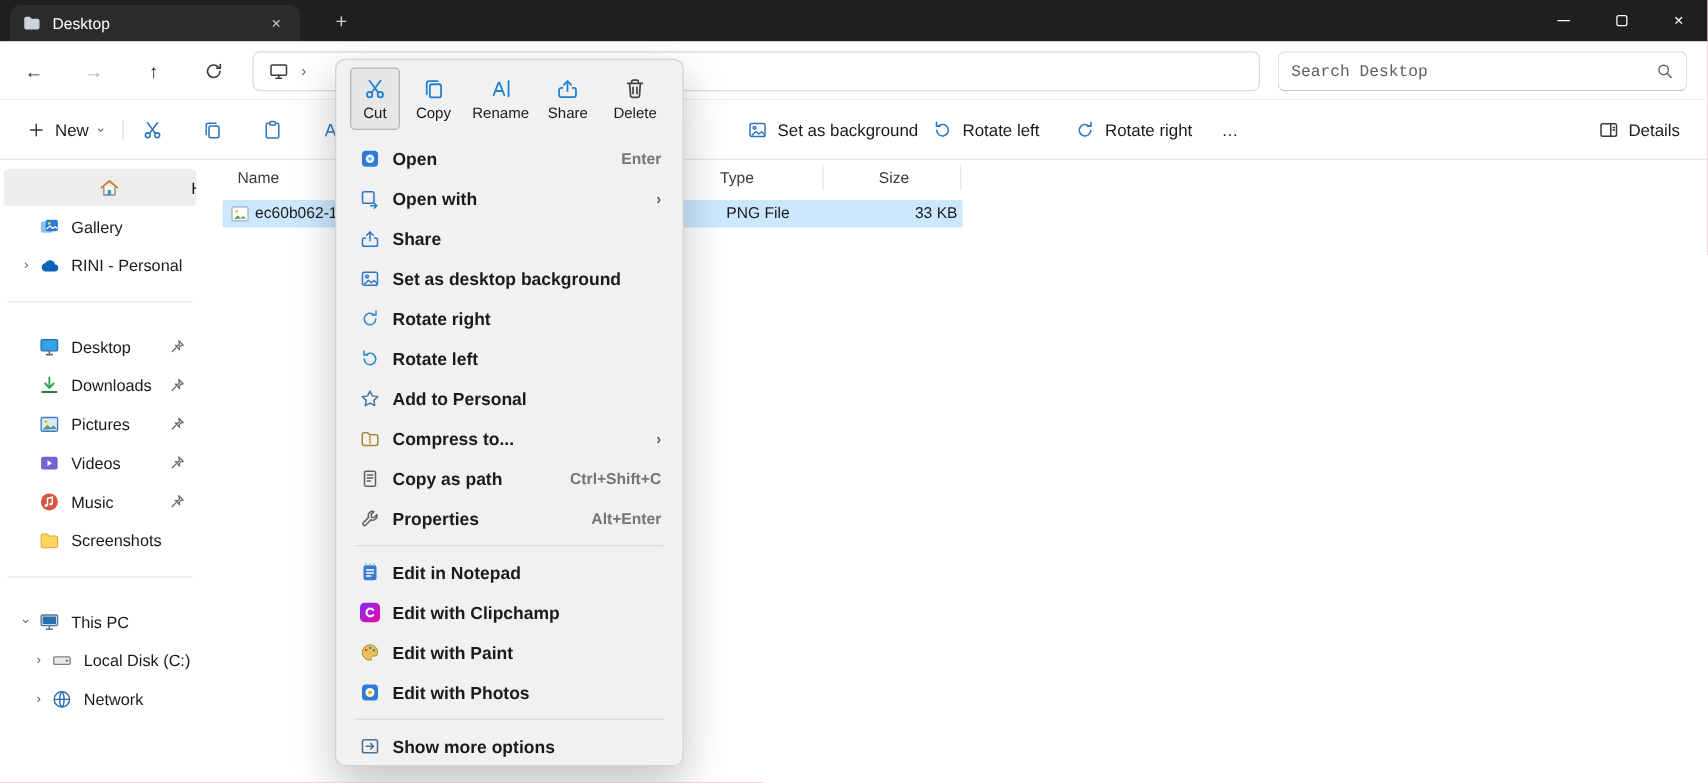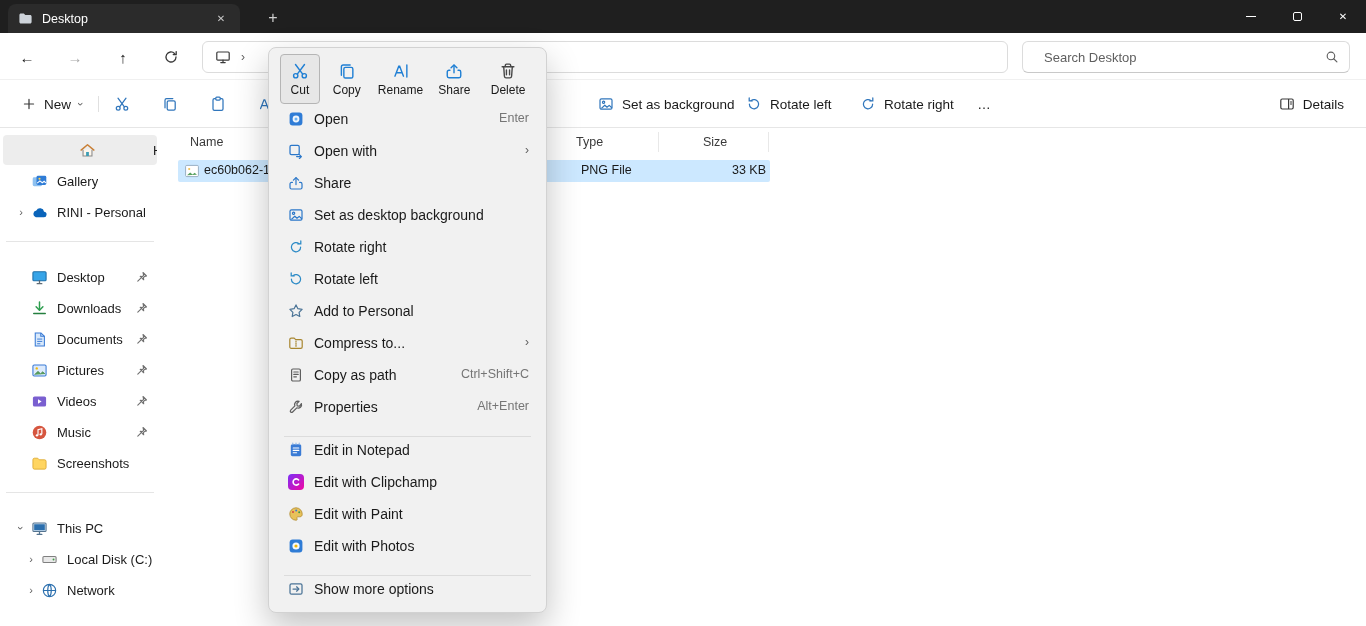--- a/index.html
+++ b/index.html
@@ -30,21 +30,21 @@
              justify-content:center; font-size:15px; color:#1a1a1a; border-radius:4px; }
   .nav-btn.disabled { color:#a8a8a8; }
   .addressbar { position:absolute; left:202px; top:8px; width:806px; height:32px;
                 border:1px solid #dcdcdc; border-radius:6px; display:flex; align-items:center;
                 gap:10px; padding:0 12px; background:#fff; }
   .crumb-chev { color:#5f5f5f; font-size:12px; }
   .searchbox { position:absolute; left:1022px; top:8px; width:328px; height:32px;
                border:1px solid #dcdcdc; border-bottom-color:#c9c9c9; border-radius:6px;
                display:flex; align-items:center; padding:0 10px; background:#fff; }
   .searchbox input { border:none; outline:none; flex:1; font-size:13px; color:#3a3a3a;
-                     background:transparent; font-family:Liberation Sans, sans-serif;margin-left:11px; }
+                     background:transparent; font-family:Liberation Mono, monospace; }
   .searchbox input::placeholder { color:#5f5f5f; opacity:1; }
   .icon16 { width:16px; height:16px; display:flex; flex:none; }
   .icon14 { width:14px; height:14px; display:flex; flex:none; }
 
   
   .toolbar { position:absolute; top:80px; left:0; right:0; height:48px; background:#fff;
              border-bottom:1px solid #e6e6e6; }
   .tb-btn { position:absolute; top:8px; height:32px; display:flex; align-items:center; gap:8px;
             padding:0 10px; border-radius:4px; font-size:13.5px; color:#1a1a1a; }
   .tb-icon-only { width:36px; justify-content:center; padding:0; }
@@ -79,22 +79,22 @@
   
   .context-menu { position:absolute; left:268px; top:47px; width:279px; height:566px;
                   background:#f1f1f1; border:1px solid #d2d2d2; border-radius:8px;
                   box-shadow:0 14px 34px rgba(0,0,0,.24); z-index:50; padding:5px; }
   .quick-bar { height:52px; display:flex; justify-content:space-between; align-items:center; padding:0 6px; }
   .qa-item { width:54px; height:50px; display:flex; flex-direction:column; align-items:center;
              justify-content:center; gap:3px; border-radius:4px; font-size:12px; color:#1a1a1a; }
   .qa-item.active { background:#e7e7e7; border:1px solid #b5b5b5; width:40px; }
   .qa-icon { width:18px; height:18px; display:flex; }
   .menu-list { padding-top:6px; }
-  .menu-item { height:32px; display:flex; padding:0 12px 0 14px;
-               border-radius:4px; font-size:14px; color:#1a1a1a; }
+  .menu-item { height:32px; display:flex; align-items:center; padding:0 12px 0 14px;
+               border-radius:4px; font-size:14px; color:#1a1a1a;font-weight:bold; }
   .mi-icon { width:16px; height:16px; margin-right:10px; display:flex; flex:none; }
   .mi-label { flex:1; white-space:nowrap; }
   .mi-right { color:#757575; font-size:12.5px; }
   .mi-chevron { color:#5f5f5f; font-size:12px; }
   .menu-divider { height:1px; background:#dcdcdc; margin:5px 10px; }
 
   svg { width:100%; height:100%; display:block; }
 </style>
 </head>
 <body>
@@ -306,37 +306,20 @@
           <svg viewBox="0 0 12 12" fill="none" stroke="#6f6f6f" stroke-width="1.1" stroke-linecap="round" stroke-linejoin="round">
             <path d="M7 1.5L10.5 5l-1.8.4-1.3 1.3.3 2.1L4.2 5.3l2.1.3 1.3-1.3z"></path>
             <path d="M4.6 7.4L1.8 10.2"></path>
           </svg>
         </span>
     </div>
     <div class="side-item">
       <span class="chev"></span>
       <span class="sicon">
         <svg viewBox="0 0 16 16">
-            <path d="M4 1.8h5.4L12.6 5v9.2H4z" fill="#d9e9fb" stroke="#3a7bd5"></path>
-            <path d="M9.2 1.8V5h3.4" fill="none" stroke="#3a7bd5"></path>
-            <path d="M5.8 7.6h4.8M5.8 9.8h4.8M5.8 12h3" stroke="#3a7bd5" stroke-width=".9"></path>
-          </svg>
-      </span>
-      <span class="slabel">Documents</span>
-      <span class="pin">
-          <svg viewBox="0 0 12 12" fill="none" stroke="#6f6f6f" stroke-width="1.1" stroke-linecap="round" stroke-linejoin="round">
-            <path d="M7 1.5L10.5 5l-1.8.4-1.3 1.3.3 2.1L4.2 5.3l2.1.3 1.3-1.3z"></path>
-            <path d="M4.6 7.4L1.8 10.2"></path>
-          </svg>
-        </span>
-    </div>
-    <div class="side-item">
-      <span class="chev"></span>
-      <span class="sicon">
-        <svg viewBox="0 0 16 16">
             <rect x="1.8" y="2.8" width="12.4" height="10.4" rx="1.2" fill="#dceafc" stroke="#3a7bd5"></rect>
             <circle cx="5.4" cy="6" r="1.1" fill="#f2b705"></circle>
             <path d="M3.2 12l3.4-3.2 2.4 2.2 2-1.8 2.4 2.2" fill="#58a05f" stroke="#3f7f46" stroke-width=".6"></path>
           </svg>
       </span>
       <span class="slabel">Pictures</span>
       <span class="pin">
           <svg viewBox="0 0 12 12" fill="none" stroke="#6f6f6f" stroke-width="1.1" stroke-linecap="round" stroke-linejoin="round">
             <path d="M7 1.5L10.5 5l-1.8.4-1.3 1.3.3 2.1L4.2 5.3l2.1.3 1.3-1.3z"></path>
             <path d="M4.6 7.4L1.8 10.2"></path>

